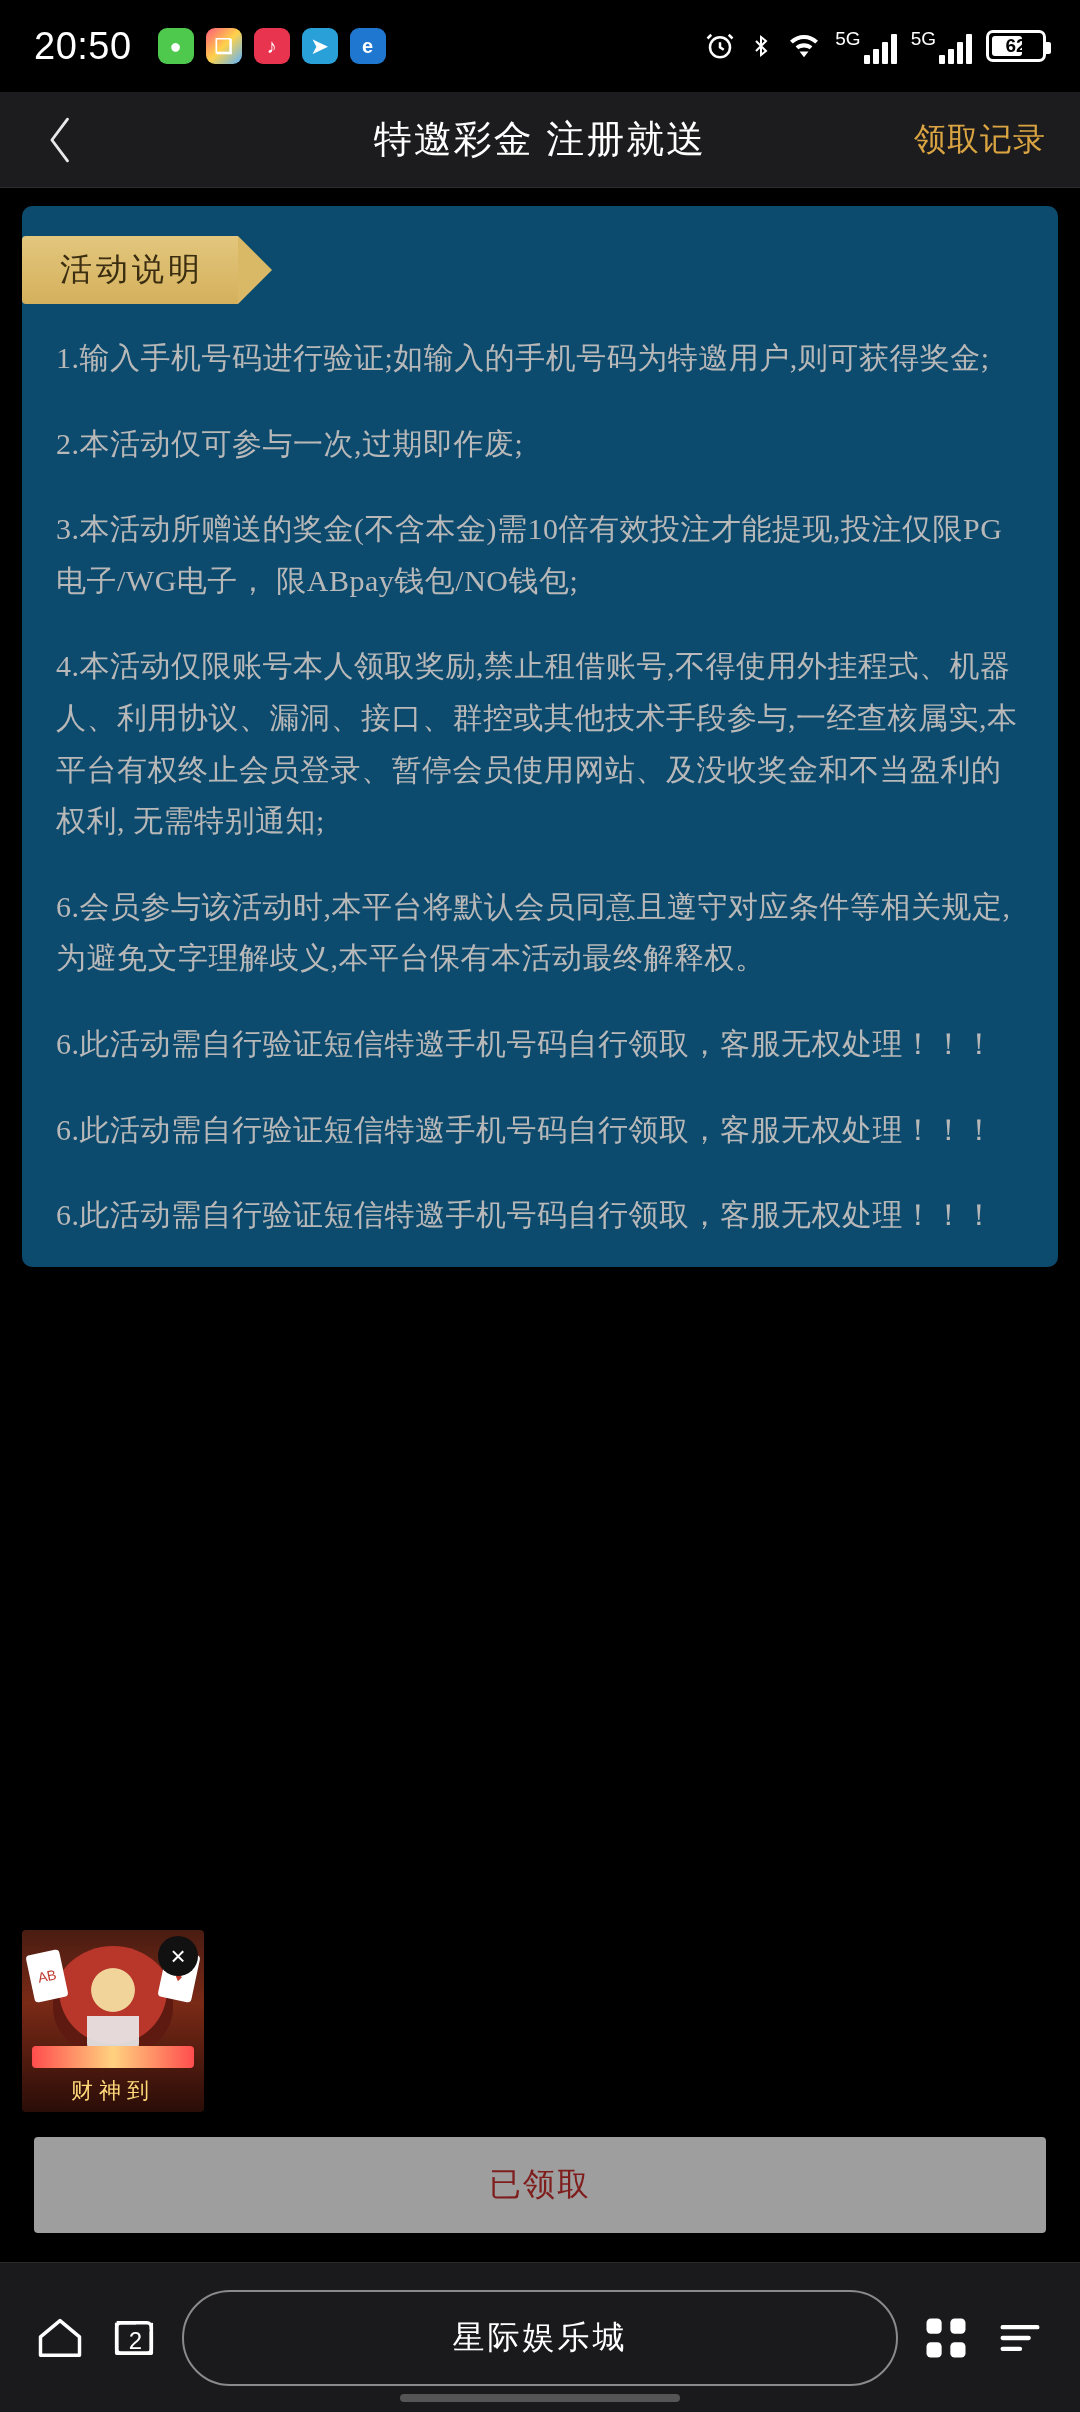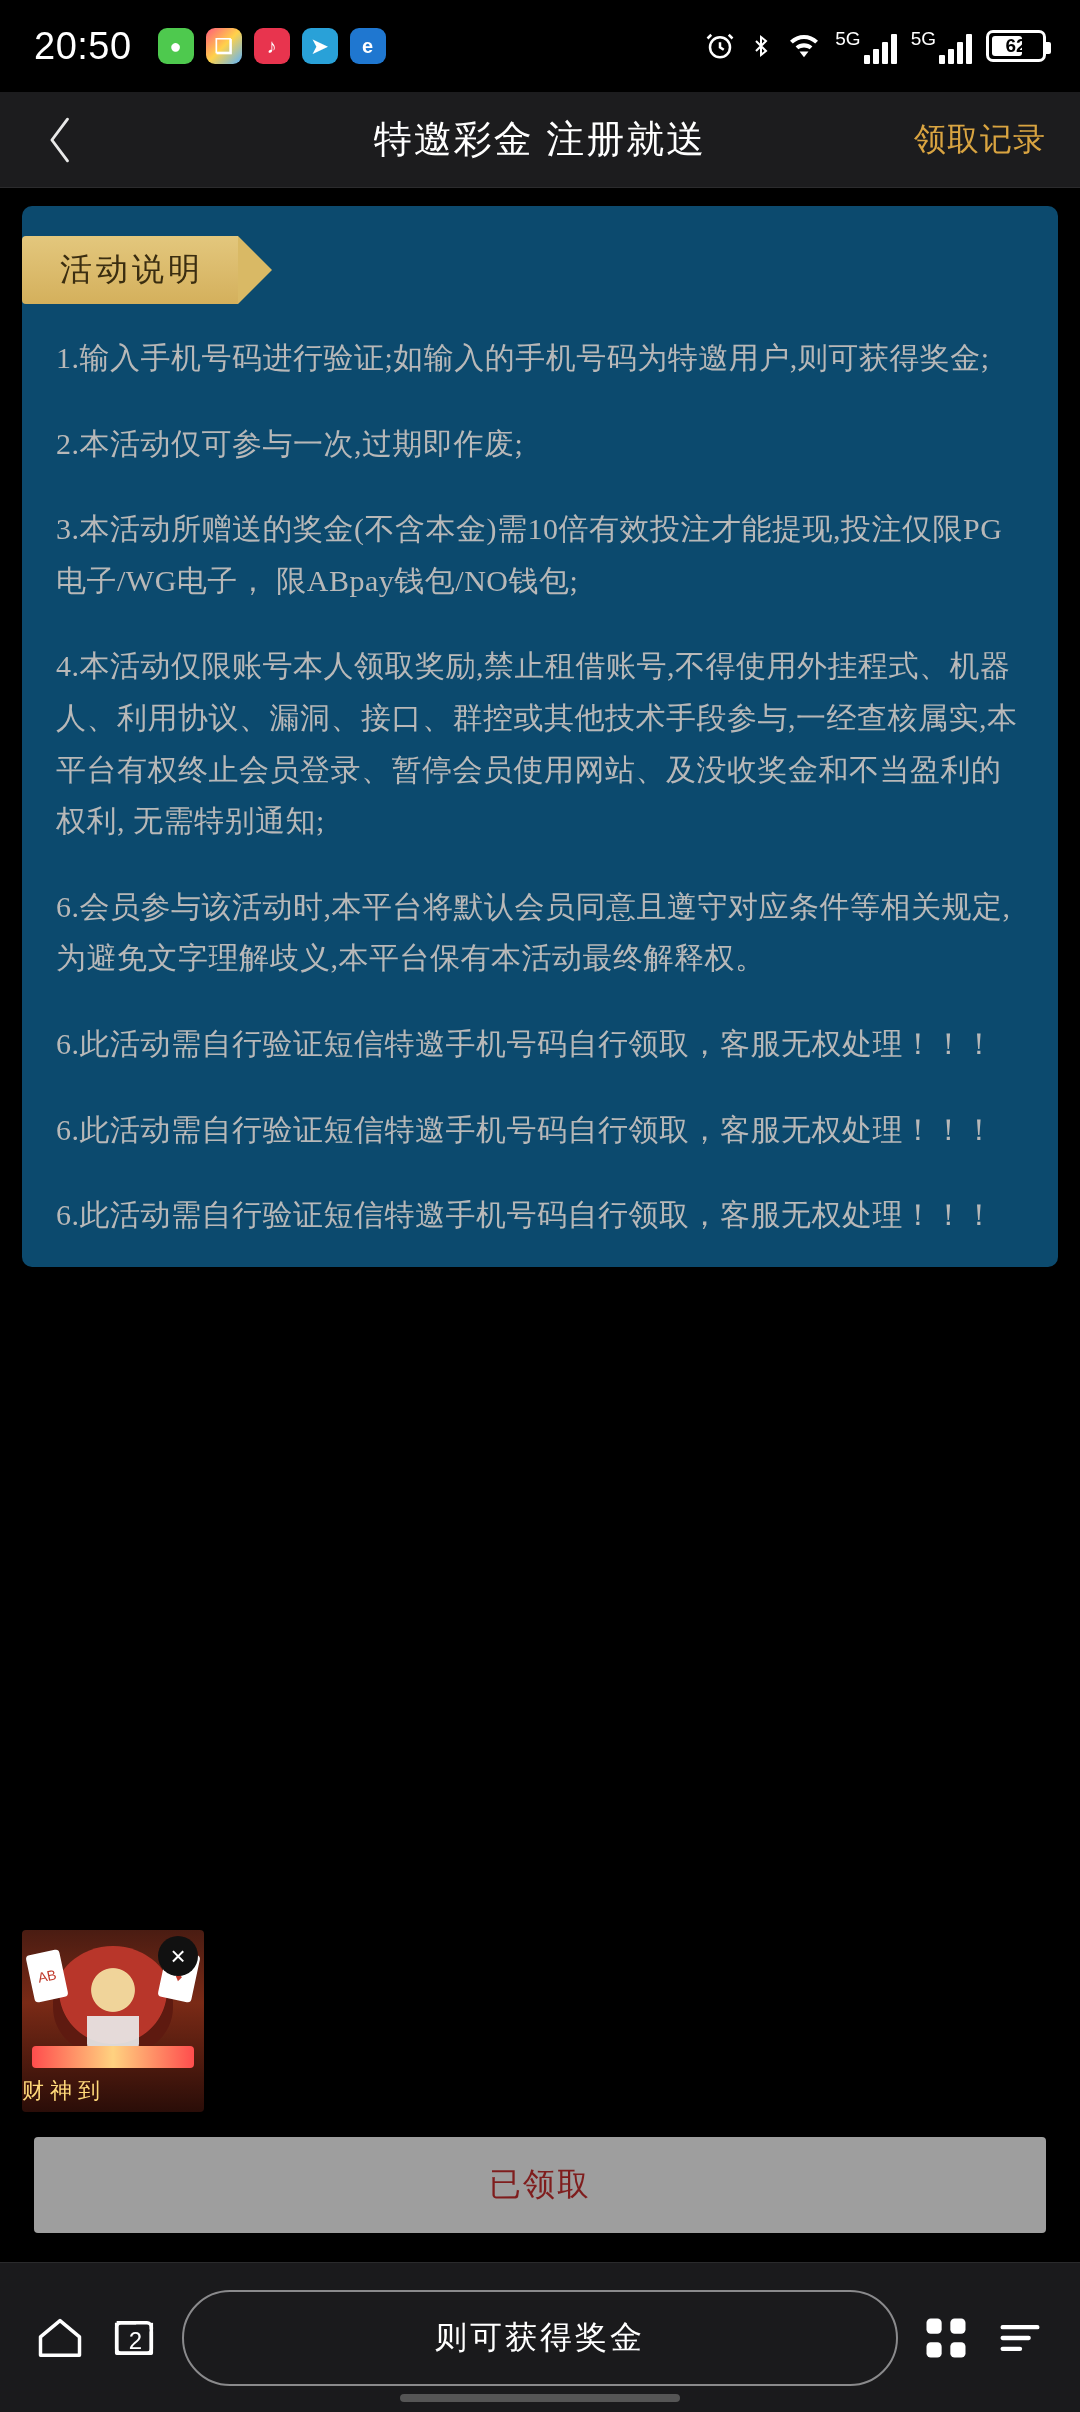--- a/index.html
+++ b/index.html
@@ -265,20 +265,21 @@
     position: absolute;
     left: 10px; right: 10px;
     bottom: 44px;
     height: 22px;
     background: linear-gradient(90deg,#ff4d4d,#ffd280,#ff4d4d);
     border-radius: 4px;
   }
   .ad .adtext {
     position: absolute;
     left: 0; right: 0; bottom: 6px;
+    text-align: center;
     color: #ffd97a;
     font-size: 22px;
     letter-spacing: 6px;
   }
   .ad-close {
     position: absolute;
     right: 6px; top: 6px;
     width: 40px; height: 40px;
     background: #111;
     border-radius: 50%;
@@ -457,21 +458,21 @@
       </svg>
     </span>
     <span class="bb-icon">
       <svg width="52" height="52" viewBox="0 0 24 24" fill="none" stroke="#fff" stroke-width="1.6" stroke-linejoin="round">
         <path d="M4 5h9M4 5v14h16V9"></path>
           <path d="M20 5v3"></path>
         <rect x="4" y="5" width="16" height="14" rx="2"></rect>
       </svg>
       <span class="tabcount">2</span>
     </span>
-    <div class="urlbar">则可获得奖金</div>
+    <div class="urlbar">星际娱乐城</div>
     <span class="bb-icon">
       <svg width="52" height="52" viewBox="0 0 24 24" fill="#fff">
         <rect x="3" y="3" width="7" height="7" rx="2"></rect>
         <rect x="14" y="3" width="7" height="7" rx="2"></rect>
         <rect x="3" y="14" width="7" height="7" rx="2"></rect>
         <rect x="14" y="14" width="7" height="7" rx="2"></rect>
       </svg>
     </span>
     <span class="bb-icon">
       <svg width="52" height="52" viewBox="0 0 24 24" fill="none" stroke="#fff" stroke-width="2" stroke-linecap="round">

